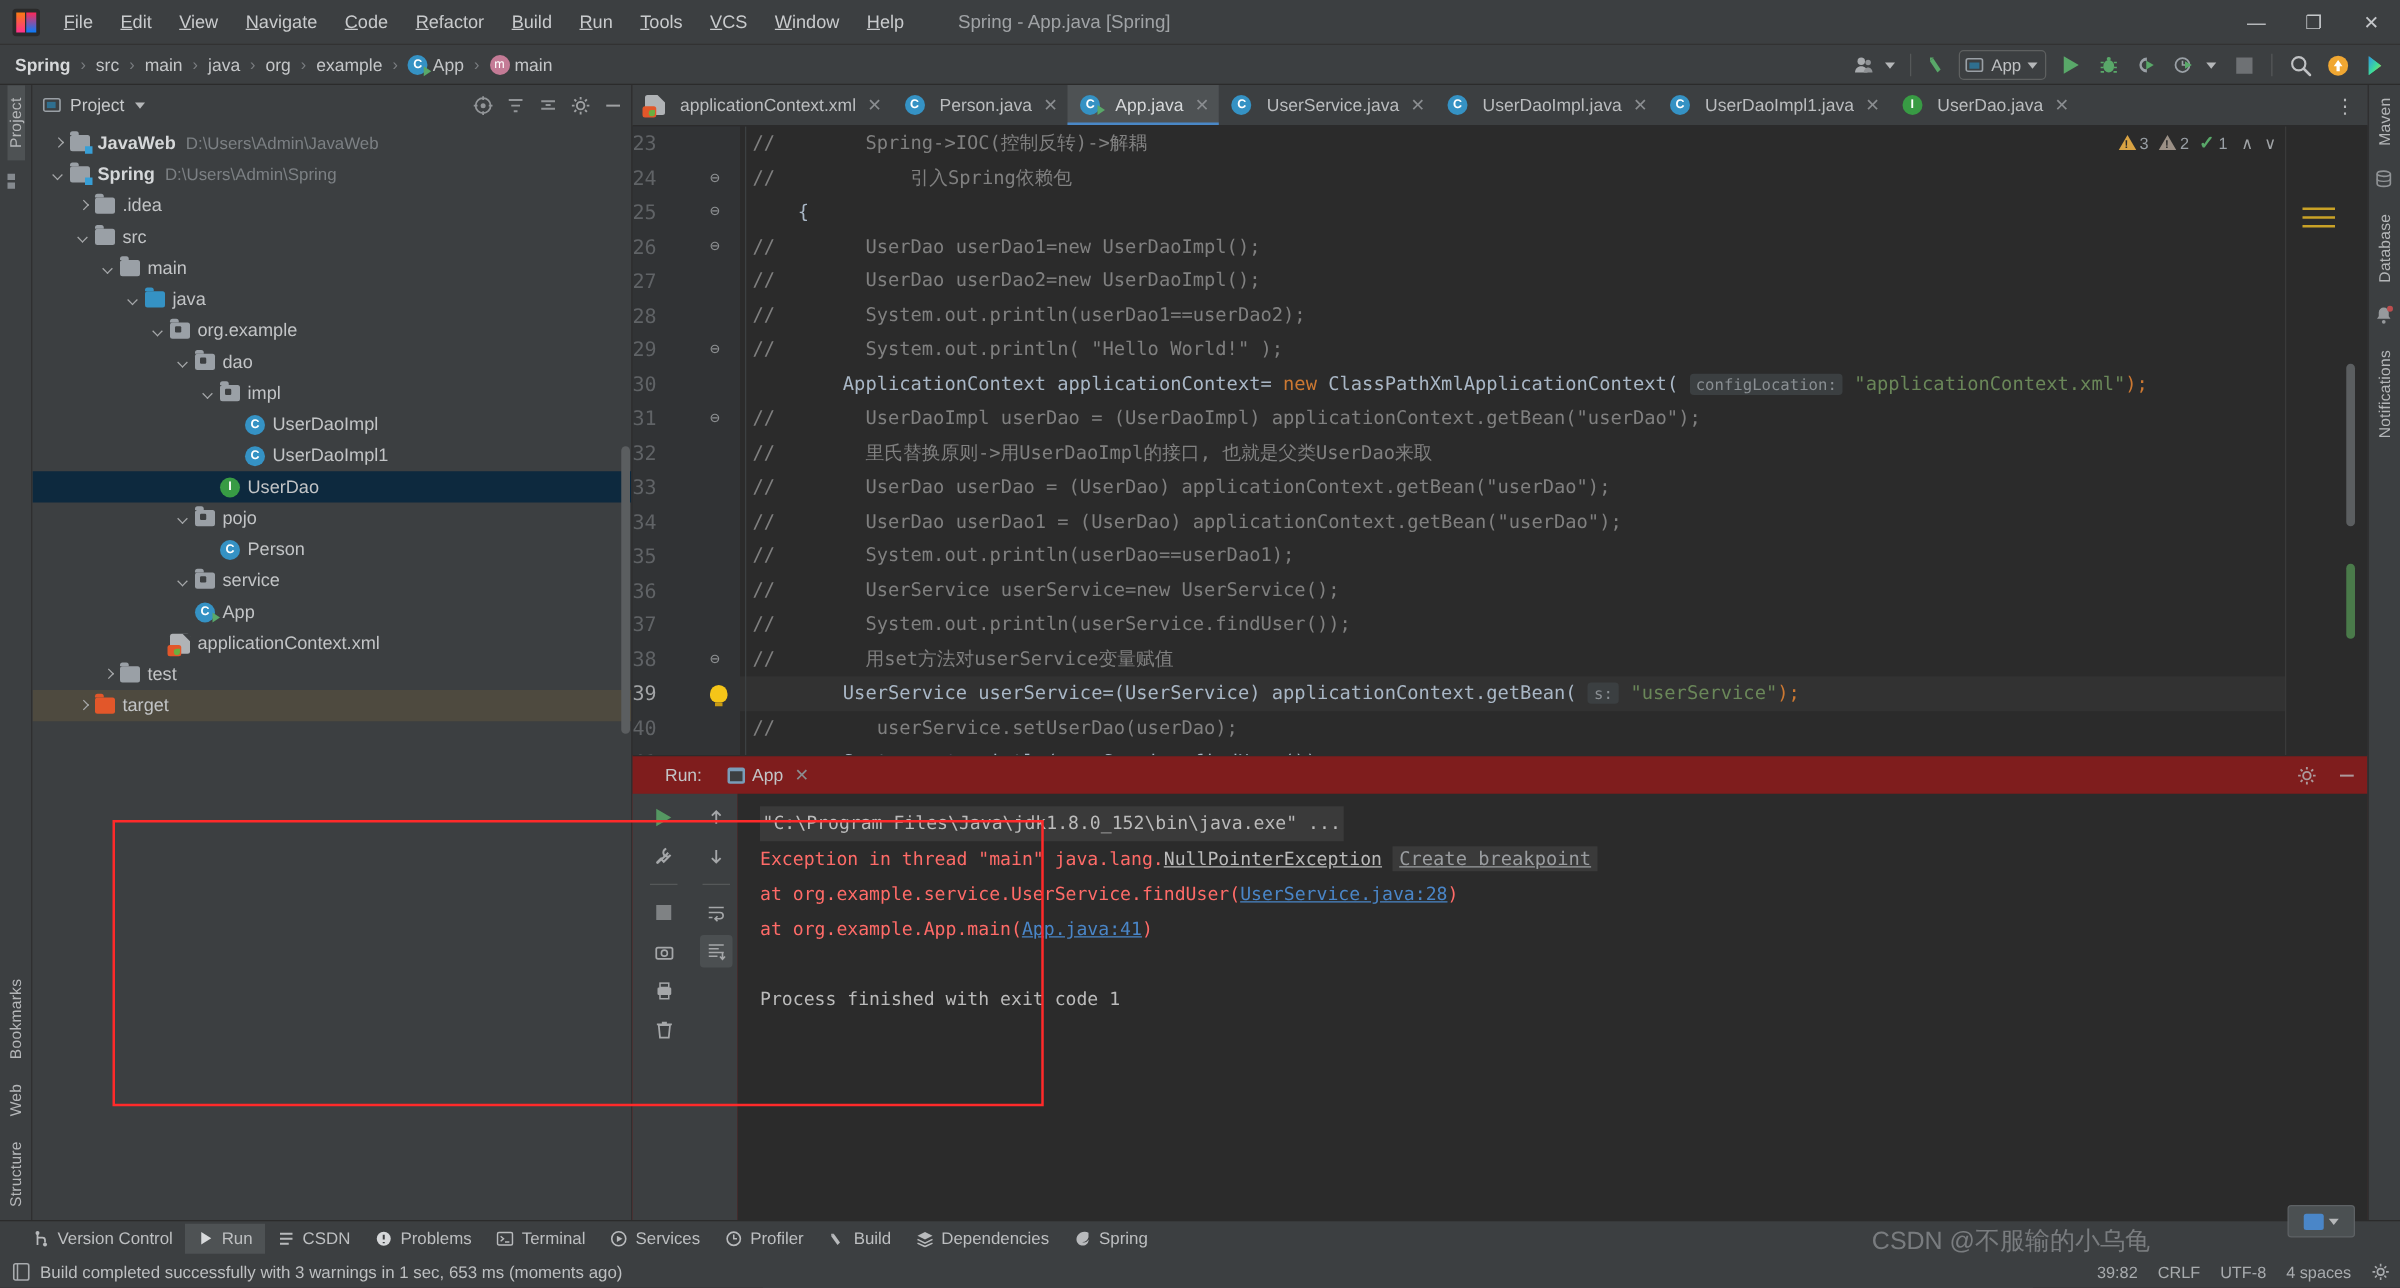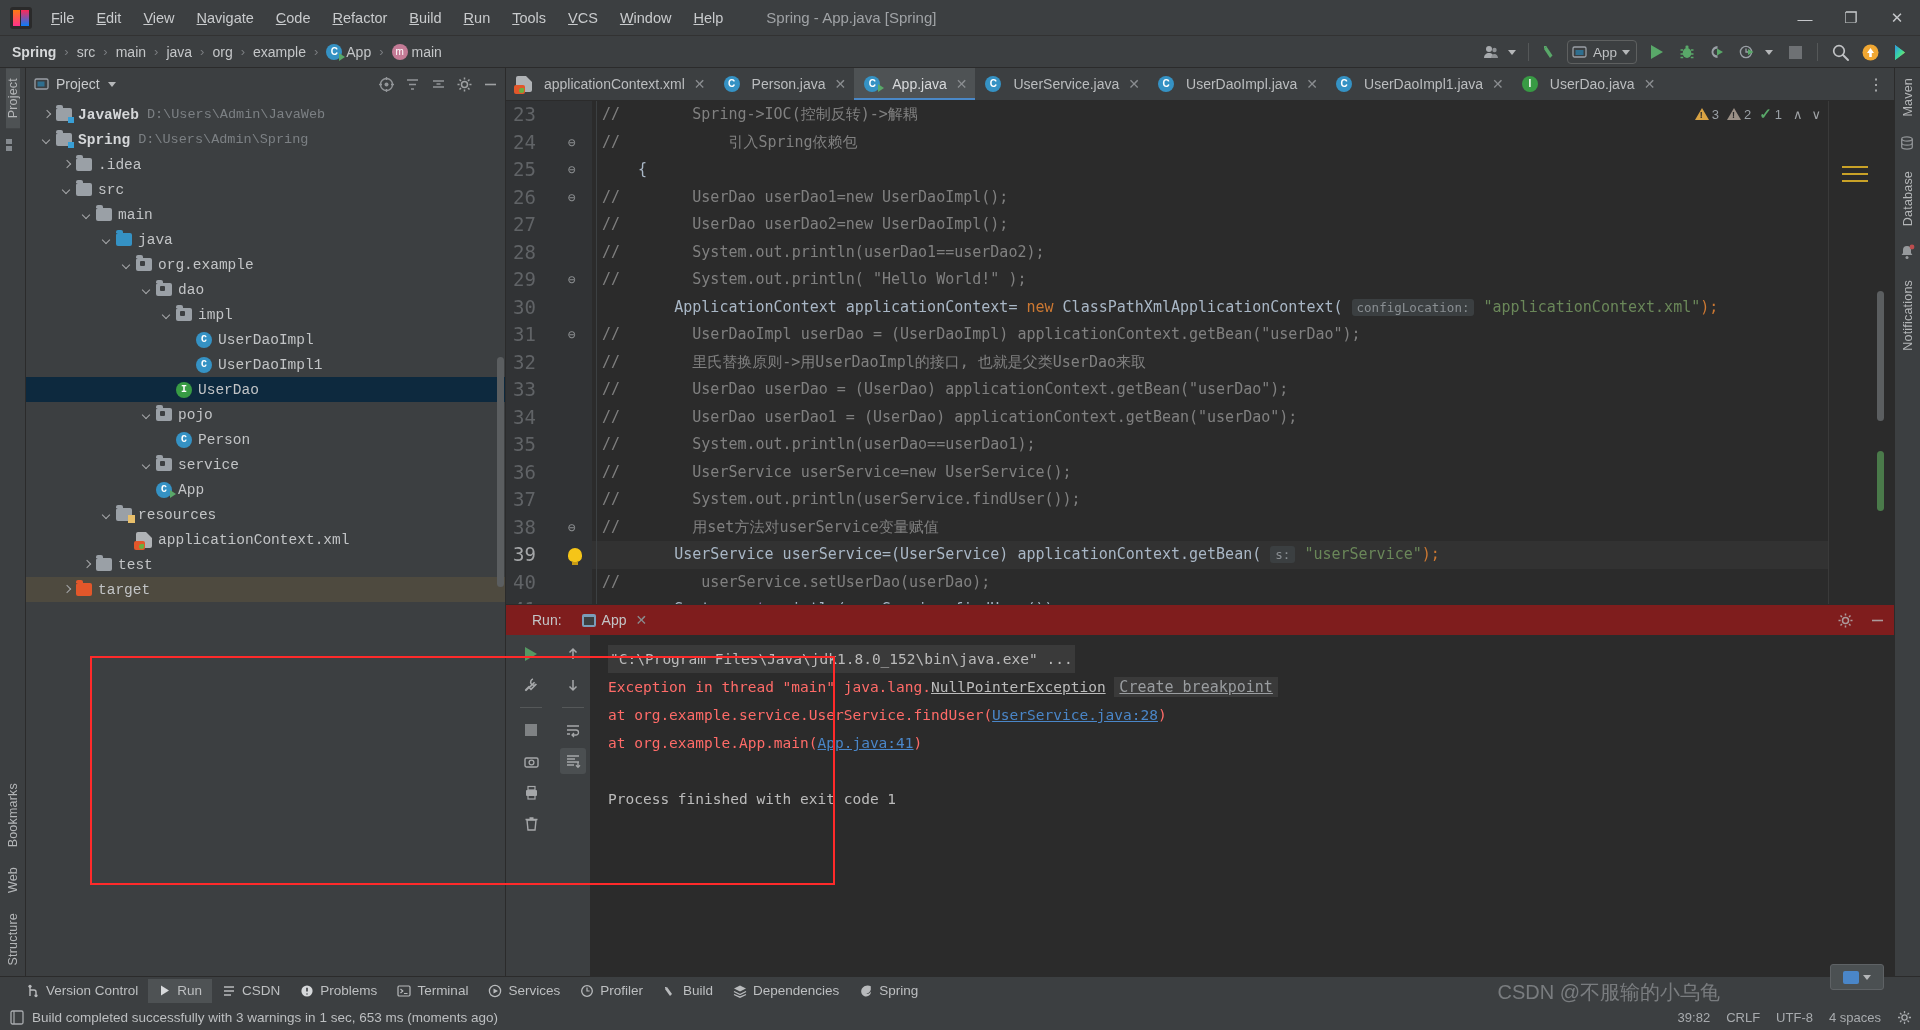--- a/index.html
+++ b/index.html
@@ -67,21 +67,21 @@
   .stripicon { width:18px; height:18px; margin:8px 0; opacity:0.78; }
 
   .rightstrip { width: 26px; background:#3c3f41; display:flex; flex-direction:column; align-items:center; border-left:1px solid #2b2b2b; }
 
   
   .projpanel { width: 480px; background:#3c3f41; display:flex; flex-direction:column; border-right:1px solid #2b2b2b; }
   .proj-head { height:32px; display:flex; align-items:center; padding:0 4px 0 8px; position:relative; }
   .proj-head .ph-title { font-size:14px; color:#c8cacc; margin-left:6px; }
   .proj-head-right { position:absolute; right:4px; top:0; height:32px; display:flex; align-items:center; gap:4px; }
   .pico { width:22px;height:22px; display:flex; align-items:center; justify-content:center; opacity:.8; }
-  .tree { flex:1 1 auto; overflow:hidden; position:relative; font-size:14.5px; padding-top:2px;font-family:Liberation Mono, monospace; }
+  .tree { flex:1 1 auto; overflow:hidden; position:relative; font-size:14.5px; padding-top:2px; }
   .trow { height:25px; display:flex; align-items:center; white-space:nowrap; padding-right:6px; }
   .trow.sel { background:#0d293e; }
   .trow.selgray { background:#4e4a3f; }
   .twist { width:14px; height:14px; flex:0 0 14px; position:relative; margin-right:2px; }
   .twist.r::after { content:""; position:absolute; left:4px; top:3px; width:5px;height:5px;
      border-right:1.6px solid #a6a8aa; border-bottom:1.6px solid #a6a8aa; transform:rotate(-45deg); }
   .twist.d::after { content:""; position:absolute; left:3px; top:4px; width:5px;height:5px;
      border-right:1.6px solid #a6a8aa; border-bottom:1.6px solid #a6a8aa; transform:rotate(45deg); }
   .fldr { width:16px;height:13px;flex:0 0 16px;background:#9aa0a6;border-radius:2px 2px 2px 2px;position:relative;margin-right:6px; }
   .fldr::before{ content:""; position:absolute; left:0; top:-3px; width:7px;height:3px; background:#9aa0a6; border-radius:2px 2px 0 0; }
@@ -115,21 +115,21 @@
   .tabs-more { position:absolute; right:4px; top:0; height:33px; display:flex; align-items:center; padding:0 6px; color:#b5b7b9; }
 
   .editwrap { flex:1 1 auto; display:flex; min-height:0; position:relative; overflow:hidden; }
   .gutter { width:86px; flex:0 0 86px; background:#313335; position:relative; }
   .codecol { flex:1 1 auto; position:relative; overflow:hidden; background:#2b2b2b; }
   .rightgut { width:66px; flex:0 0 66px; background:#2b2b2b; position:relative; border-left:1px solid #3a3a3a; }
   .code {
     font-family:"DejaVu Sans Mono","Liberation Mono",monospace; font-size:15px; line-height:27.5px;
     white-space:pre; color:#a9b7c6; padding-left:10px; position:absolute; top:0; left:0;
   }
-  .lnum { font-family:"DejaVu Sans Mono",monospace; font-size:19px; line-height:27.5px; color:#606366; text-align:right; }
+  .lnum { font-family:"DejaVu Sans Mono",monospace; font-size:16px; line-height:27.5px; color:#606366; }
   .gutnums { position:absolute; right:56px; top:0; width:30px; }
   .gutmark { position:absolute; left:62px; top:0; width:20px; }
   .cmt { color:#808080; }
   .kw { color:#cc7832; }
   .str { color:#6a8759; }
   .fld { color:#9876aa; font-style:italic; }
   .hintbox { background:#3b3f41; color:#8a8f93; font-size:12.5px; padding:1px 5px; border-radius:3px; }
   .semi { color:#cc7832; }
   .codeline { height:27.5px; }
   .curline { position:absolute; left:0; right:0; height:27.5px; background:#323232; }
@@ -489,28 +489,20 @@
           </div>
           <div class="trow">
             <span style="display:inline-block;width:114px;flex:0 0 114px"></span>
             <span class="twist"></span>
             <span class="cicon app">
               <span class="runmark" style="right:-4px;bottom:0"></span>
             </span>
             <span class="tlabel">App</span>
           </div>
           <div class="trow">
-            <span style="display:inline-block;width:74px;flex:0 0 74px"></span>
-            <span class="twist d"></span>
-            <span class="fldr">
-              <span class="res"></span>
-            </span>
-            <span class="tlabel">resources</span>
-          </div>
-          <div class="trow">
             <span style="display:inline-block;width:94px;flex:0 0 94px"></span>
             <span class="twist"></span>
             <span class="xmlicon">
               <span class="leaf"></span>
             </span>
             <span class="tlabel">applicationContext.xml</span>
           </div>
           <div class="trow">
             <span style="display:inline-block;width:54px;flex:0 0 54px"></span>
             <span class="twist r"></span>

